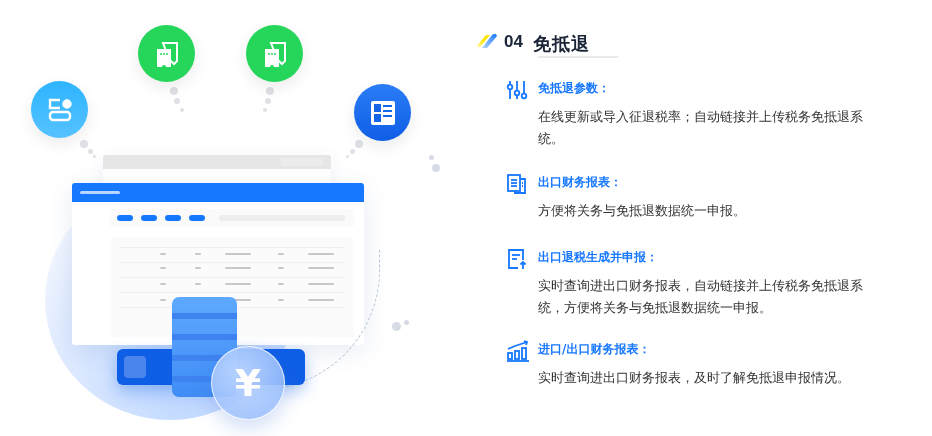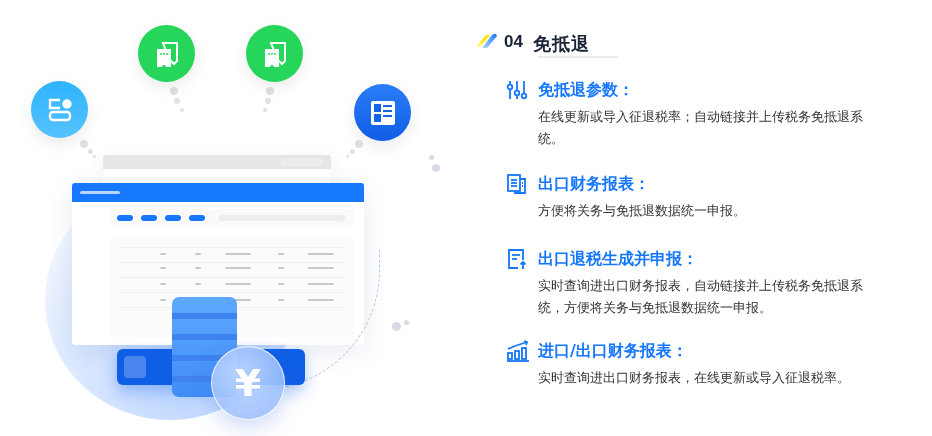--- a/index.html
+++ b/index.html
@@ -74,21 +74,21 @@
   
   .content { position: absolute; left: 470px; top: 0; width: 462px; height: 436px; }
   .heading { position: absolute; left: 4px; top: 32px; display: flex; }
   .heading .logo { width: 26px; height: 18px; position: relative; margin-right: 4px; }
   .heading .num { font-size: 17px; font-weight: bold; color: #1b2538; margin-right: 10px; font-family: "Liberation Sans", sans-serif; }
   .heading .title { font-size: 18px; font-weight: bold; color: #1b2538; letter-spacing: 1px; }
   .heading-underline { position: absolute; left: 68px; top: 56px; width: 80px; height: 2px; background: #e8eaee; }
 
   .feature { position: absolute; left: 36px; }
   .feature .f-icon { position: absolute; left: 0; top: 0; width: 22px; height: 22px; }
-  .feature .f-title { position: absolute; left: 32px; top: 1px; font-size: 16px; font-weight: bold; color: #1677ff; white-space: nowrap; }
+  .feature .f-title { position: absolute; left: 32px; top: 1px; font-size: 12px; font-weight: bold; color: #1677ff; white-space: nowrap; }
   .feature .f-desc { position: absolute; left: 32px; top: 27px; width: 340px; font-size: 13px; line-height: 22px; color: #333; }
 </style>
 </head>
 <body>
 
 <div class="illus">
   <div class="big-circle"></div>
 
   <div class="dot" style="left:80px;top:140px;width:8px;height:8px;"></div>
   <div class="dot" style="left:88px;top:149px;width:5px;height:5px;"></div>
@@ -274,15 +274,15 @@
       <svg width="24" height="22" viewBox="0 0 24 22" fill="none" stroke="#1677ff" stroke-width="1.8">
         <path d="M2 9 L9 6 L15 4 L21 2"></path>
           <path d="M18 1 L21 2 L20 5"></path>
         <rect x="2" y="13" width="4" height="6"></rect>
           <rect x="9" y="11" width="4" height="8"></rect>
           <rect x="16" y="8" width="4" height="11"></rect>
         <line x1="1" y1="21" x2="23" y2="21"></line>
       </svg>
     </div>
     <div class="f-title">进口/出口财务报表：</div>
-    <div class="f-desc">实时查询进出口财务报表，在线更新或导入征退税率。</div>
+    <div class="f-desc">实时查询进出口财务报表，及时了解免抵退申报情况。</div>
   </div>
 </div>
 
 </body></html>

